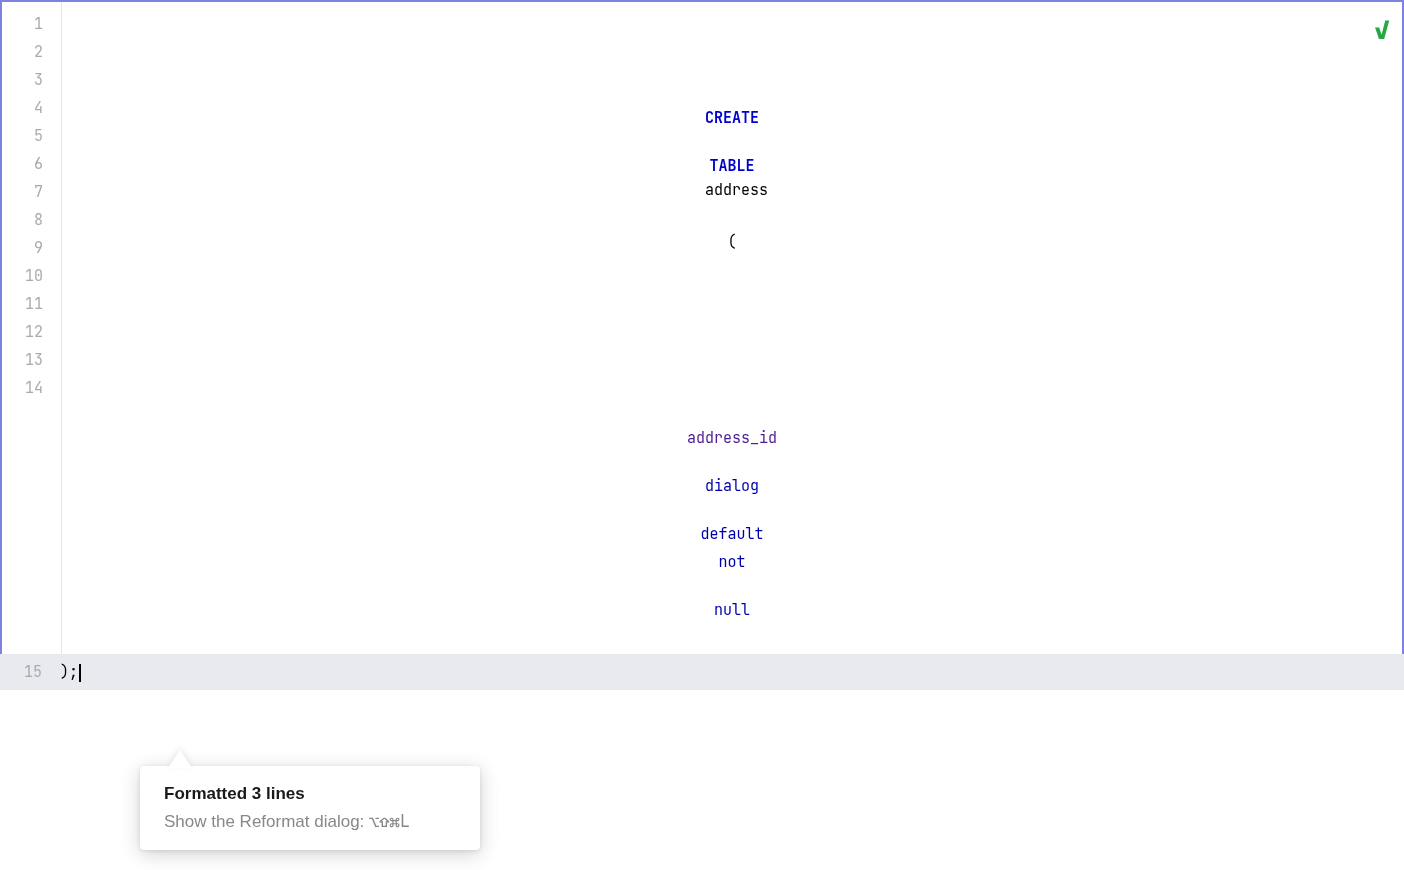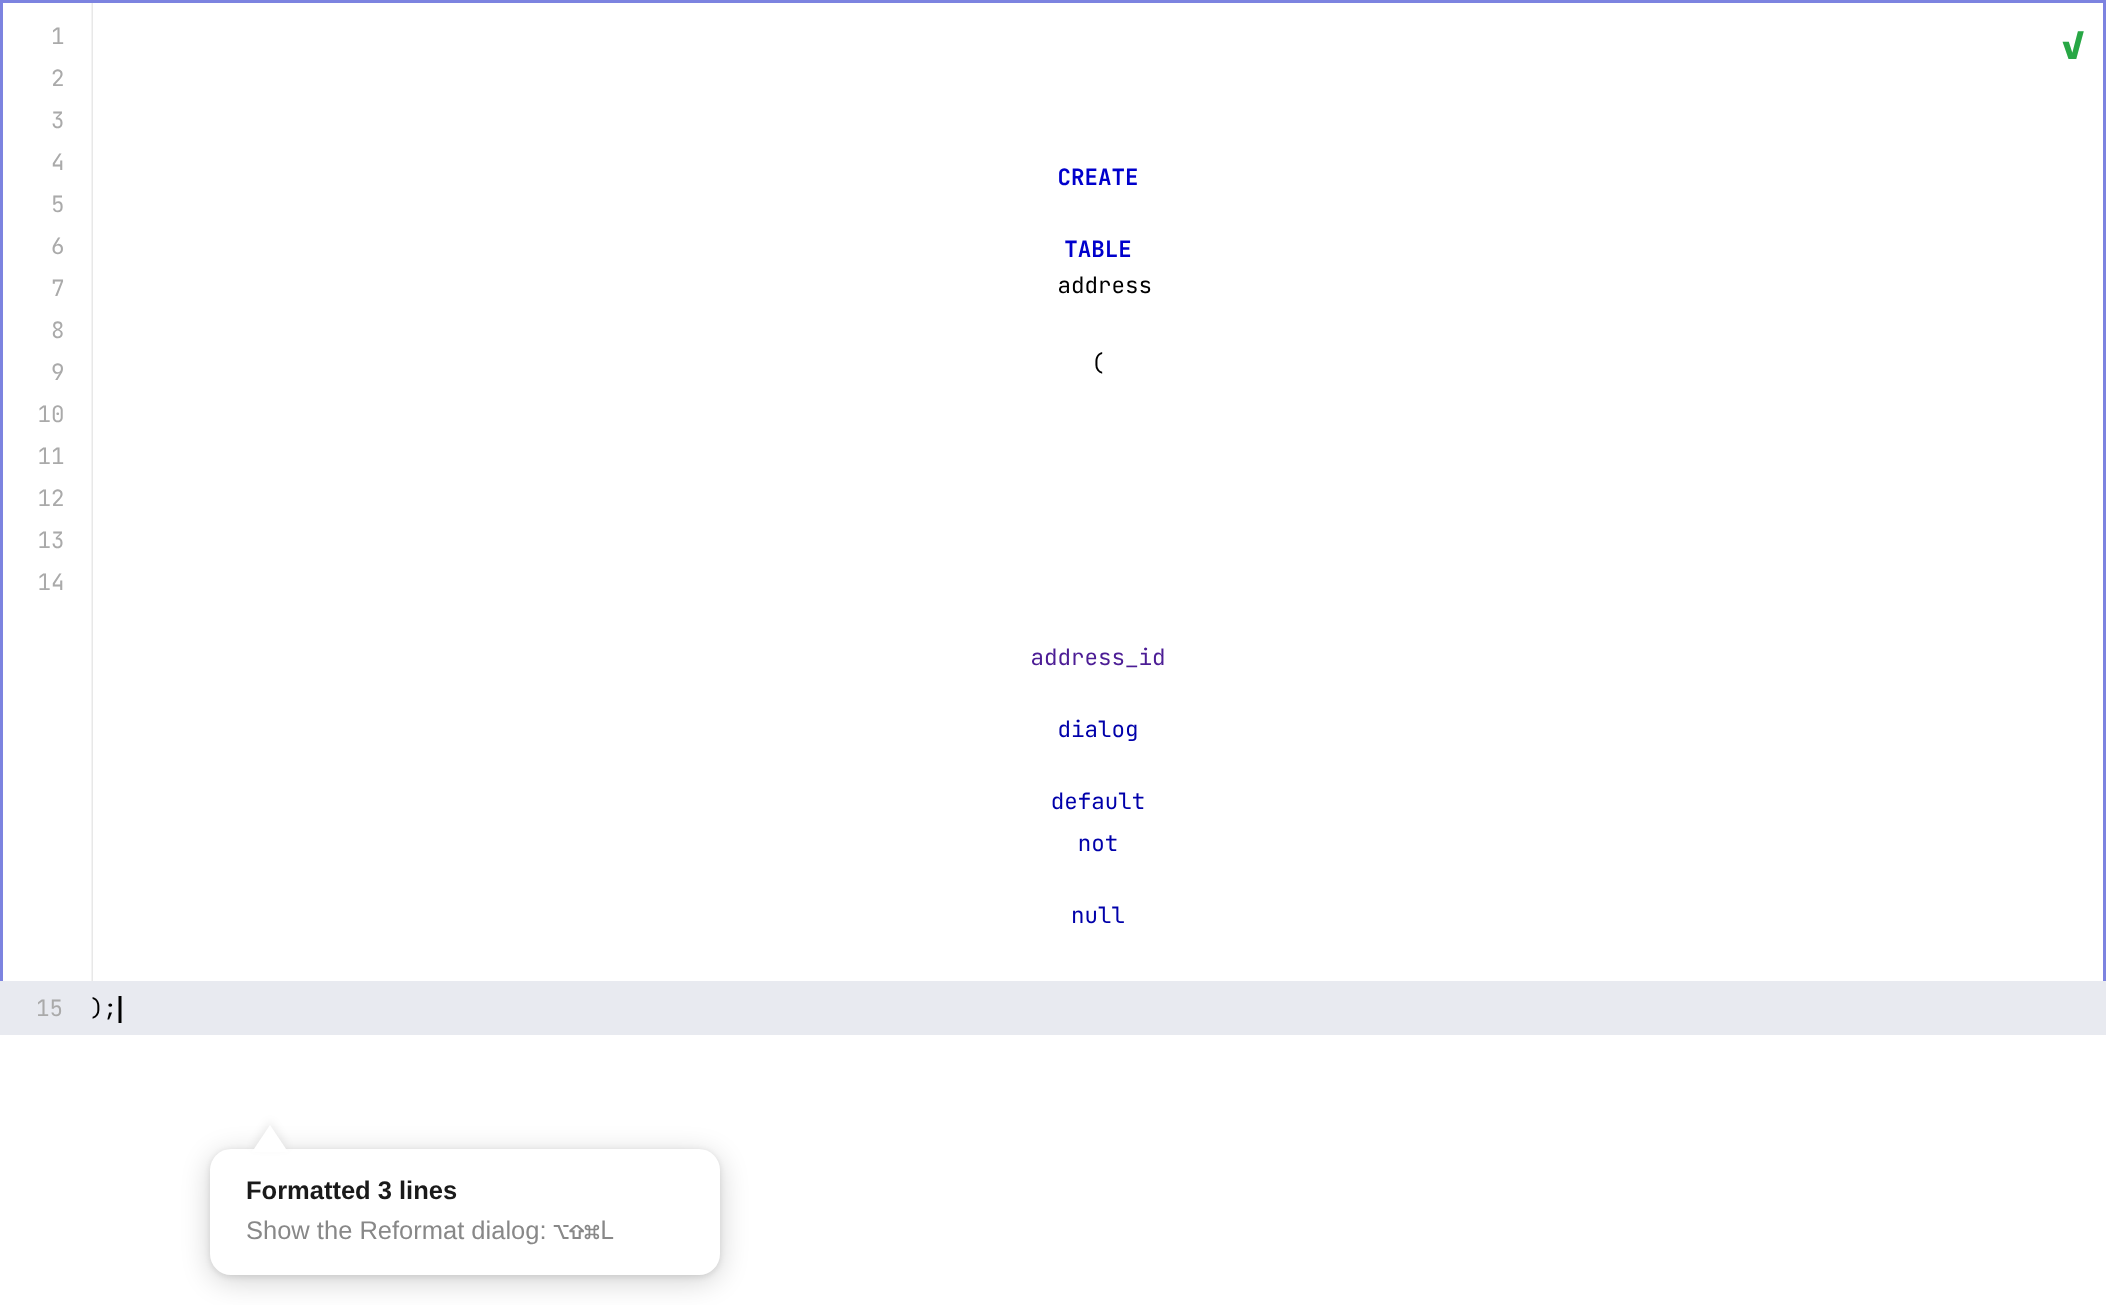--- a/index.html
+++ b/index.html
@@ -125,21 +125,21 @@
       background: #000000;
       margin-left: 1px;
       vertical-align: middle;
     }
 
     .tooltip-area {
       position: absolute;
       bottom: 20px;
       left: 140px;
       background: #ffffff;
-      border-radius: 14px;
+      border-radius: 4px;
       box-shadow: 0 4px 20px rgba(0,0,0,0.18), 0 1px 4px rgba(0,0,0,0.10);
       padding: 18px 28px 18px 24px;
       min-width: 340px;
       z-index: 20;
     }
 
     .tooltip-arrow {
       position: absolute;
       top: -16px;
       left: 28px;

